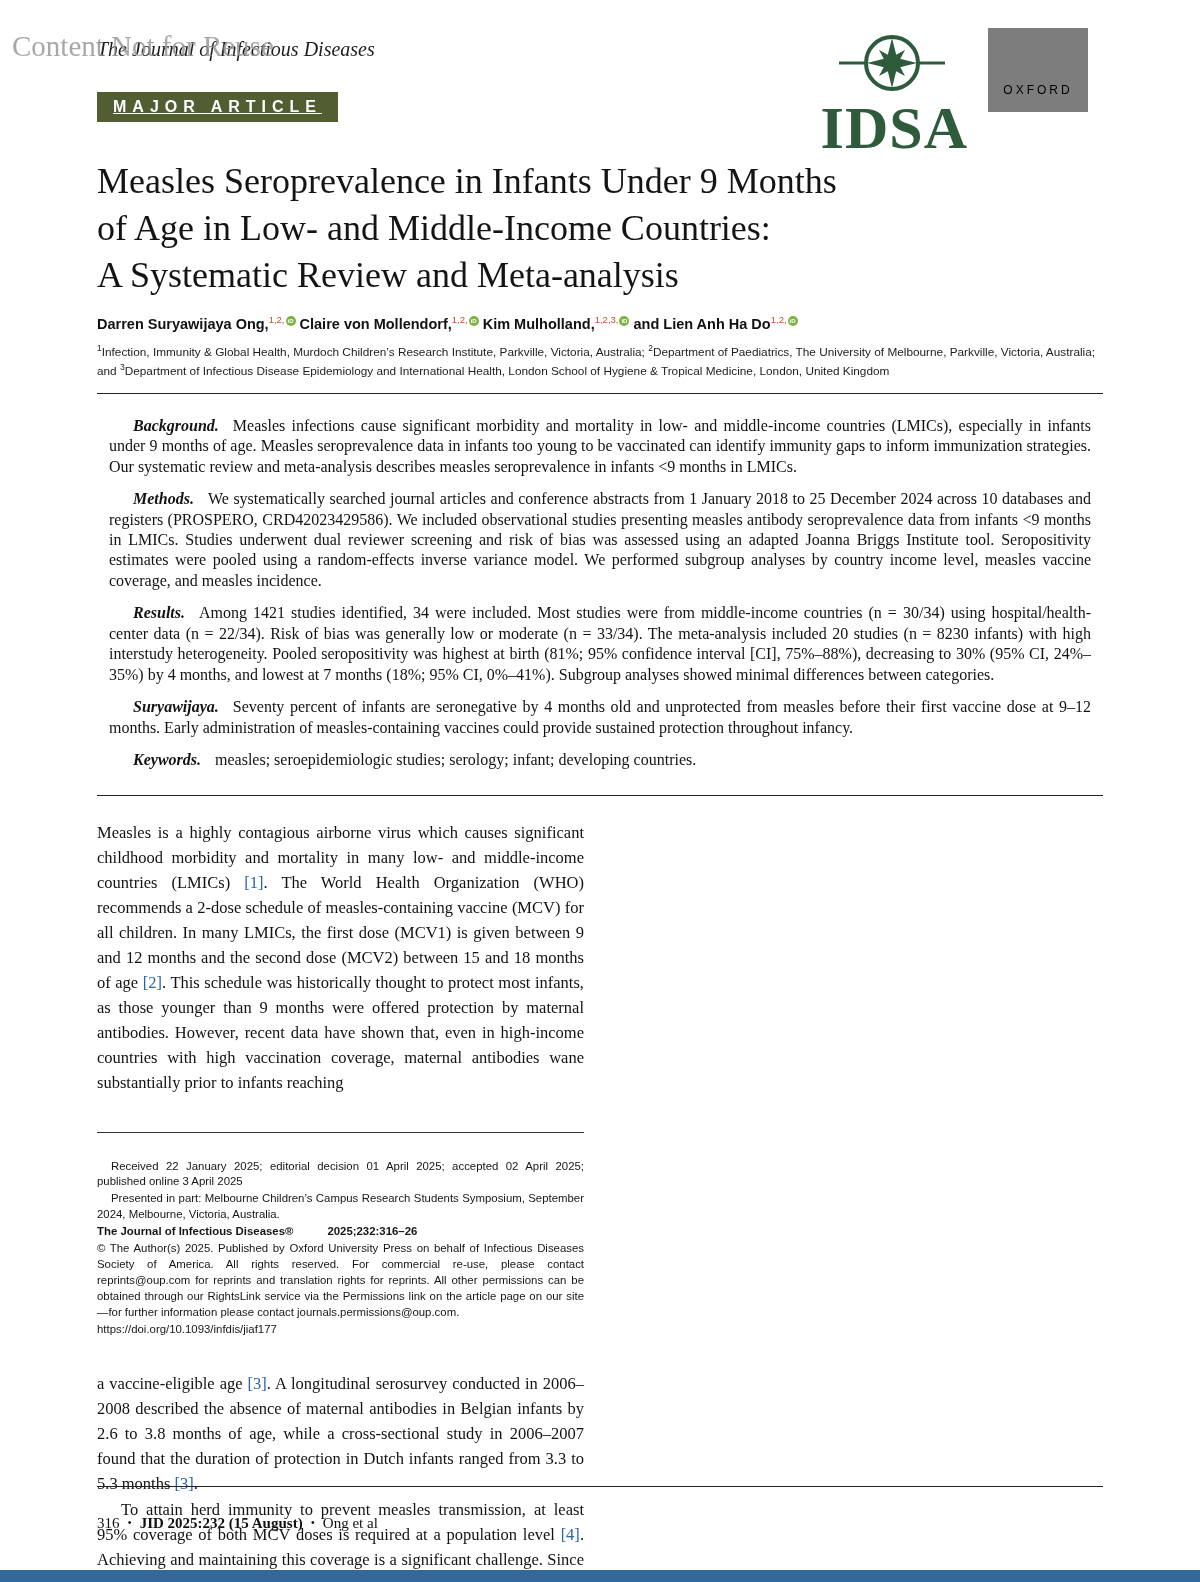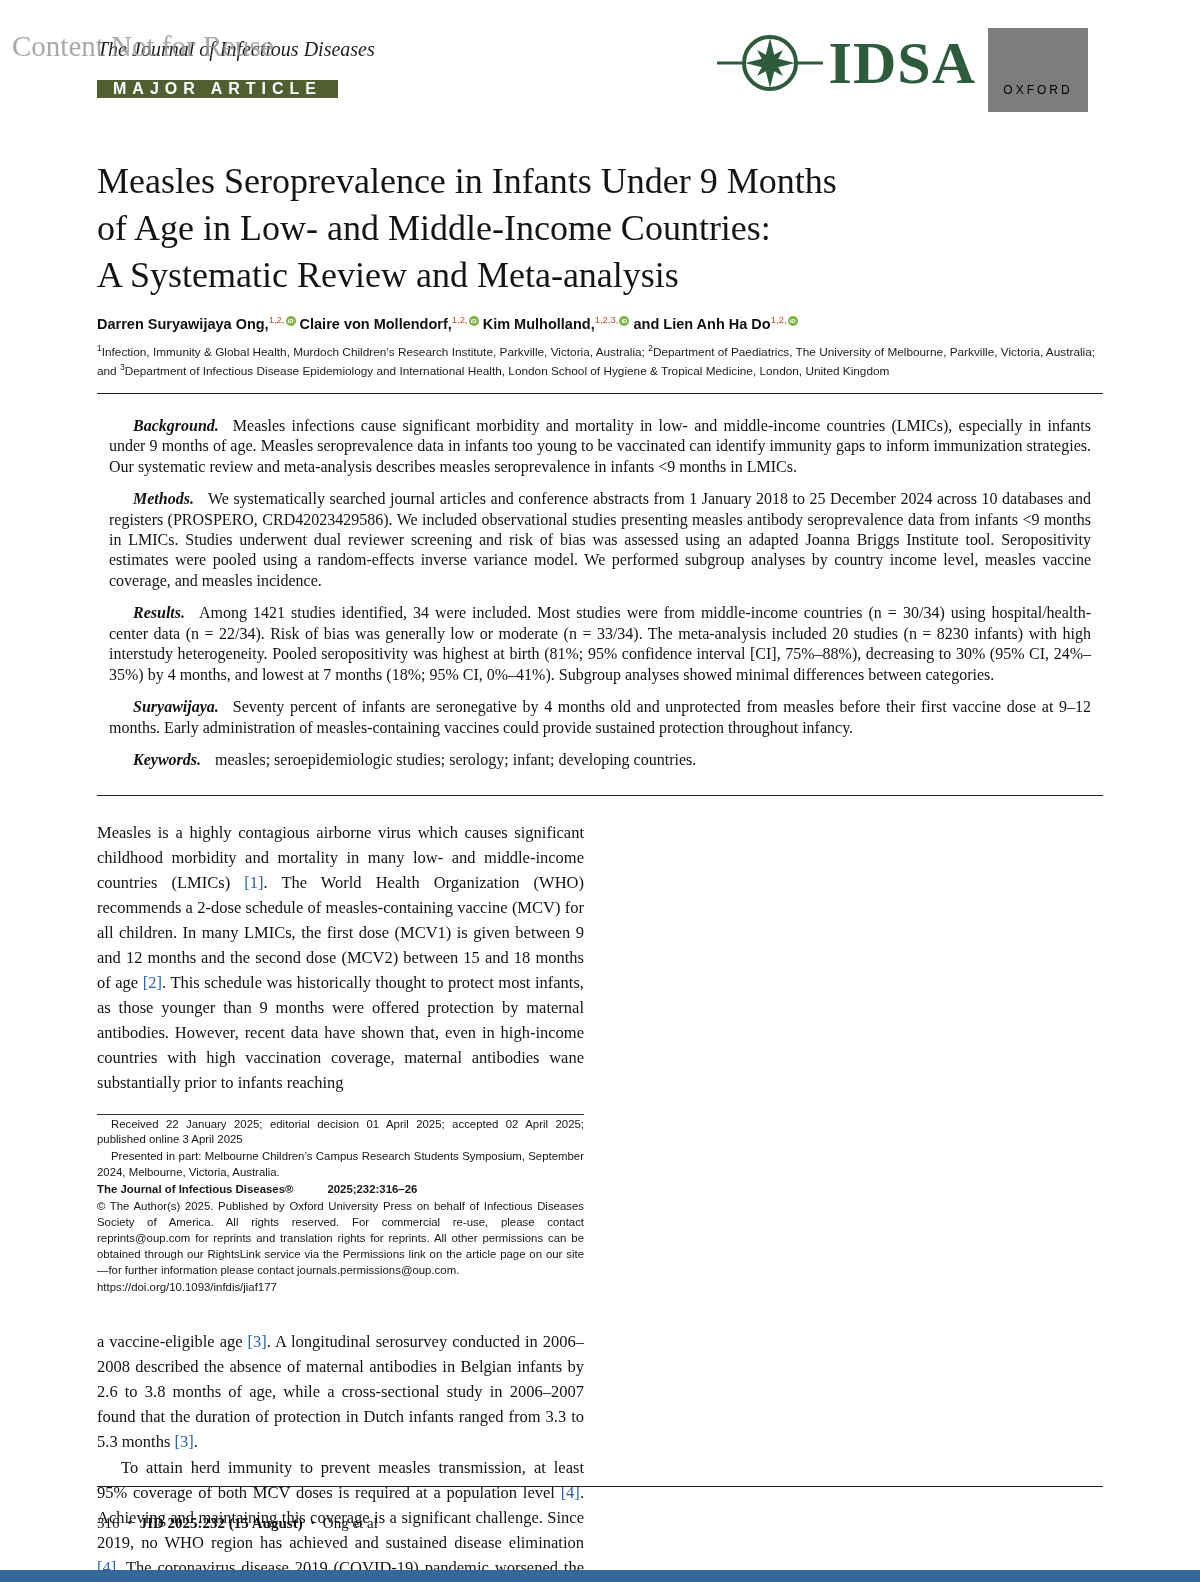--- a/index.html
+++ b/index.html
@@ -3,24 +3,24 @@
 <meta charset="utf-8">
 <style>
   html,body{margin:0;padding:0;background:#fff;}
   .page{position:relative;width:1200px;height:1582px;background:#fff;overflow:hidden;color:#111;}
 
   
   .watermark{position:absolute;left:12px;top:30px;font-family:Liberation Serif, serif;
     font-size:29px;color:var(--watermark-gray);opacity:.85;z-index:5;white-space:nowrap;}
   .journal-name{position:absolute;left:97px;top:38px;font-family:"Liberation Serif",serif;
     font-style:italic;font-size:20px;color:#1d1d1d;z-index:4;white-space:nowrap;}
-  .badge{position:absolute;left:97px;top:80px;background:var(--badge-bg);color:#fff;
+  .badge{position:absolute;left:97px;top:92px;background:var(--badge-bg);color:#fff;
     font-family:"Liberation Sans",sans-serif;font-weight:bold;font-size:16px;
-    letter-spacing:6px;padding:0 16px;}
-  .idsa-wrap{position:absolute;top:28px;right:224px;display:flex;align-items:center;}
+    letter-spacing:6px;padding:6px 16px;text-decoration:underline;}
+  .idsa-wrap{position:absolute;top:28px;right:232px;display:flex;align-items:center;flex-direction:column;}
   .idsa-text{font-family:"Liberation Serif",serif;font-weight:bold;font-size:60px;
     color:var(--idsa-green);letter-spacing:1px;line-height:1;margin-left:4px;}
   .oxford{position:absolute;top:28px;right:112px;width:100px;height:84px;background:var(--oxford-bg);
     display:flex;align-items:flex-end;justify-content:center;}
   .oxford span{color:#000000;font-family:"Liberation Sans",sans-serif;font-size:12px;
     letter-spacing:3px;margin-bottom:15px;}
 
   
   .content{position:absolute;left:97px;width:1006px;top:158px;}
   h1{font-family:"Liberation Serif",serif;font-weight:400;font-size:36px;line-height:1.3;
@@ -42,21 +42,21 @@
   .abs-label{font-weight:bold;font-style:italic;margin-right:14px;}
 
   .columns{display:flex;gap:32px;margin-top:24px;flex-direction:column;}
   .col{width:487px;}
   .body-para{margin:0;text-align:justify;font-size:16.5px;line-height:1.52;
     font-family:"Liberation Serif",serif;color:#121212;}
   .body-para.indent{text-indent:24px;}
   .ref-link{color:var(--link-blue);cursor:pointer;}
   .email-link{color:var(--link-blue);cursor:pointer;}
 
-  .footnotes{margin-top:18px;border-top:1px solid #333;padding-top:2px;
+  .footnotes{margin-top:36px;border-top:1px solid #333;padding-top:26px;
     font-family:"Liberation Sans",sans-serif;font-size:11.4px;line-height:1.4;color:#161616;}
   .fn{margin:0 0 1px 0;text-align:justify;}
   .fn-indent{text-indent:14px;}
   .fn-bold{font-weight:bold;}
   .fn-gap{display:inline-block;width:34px;}
 
   
   .page-footer{position:absolute;left:97px;width:1006px;top:1486px;border-top:1.5px solid #222;
     padding-top:28px;font-family:"Liberation Serif",serif;font-size:15px;color:#111;}
   .footer-sep{margin:0 8px;font-size:12px;vertical-align:1px;}

